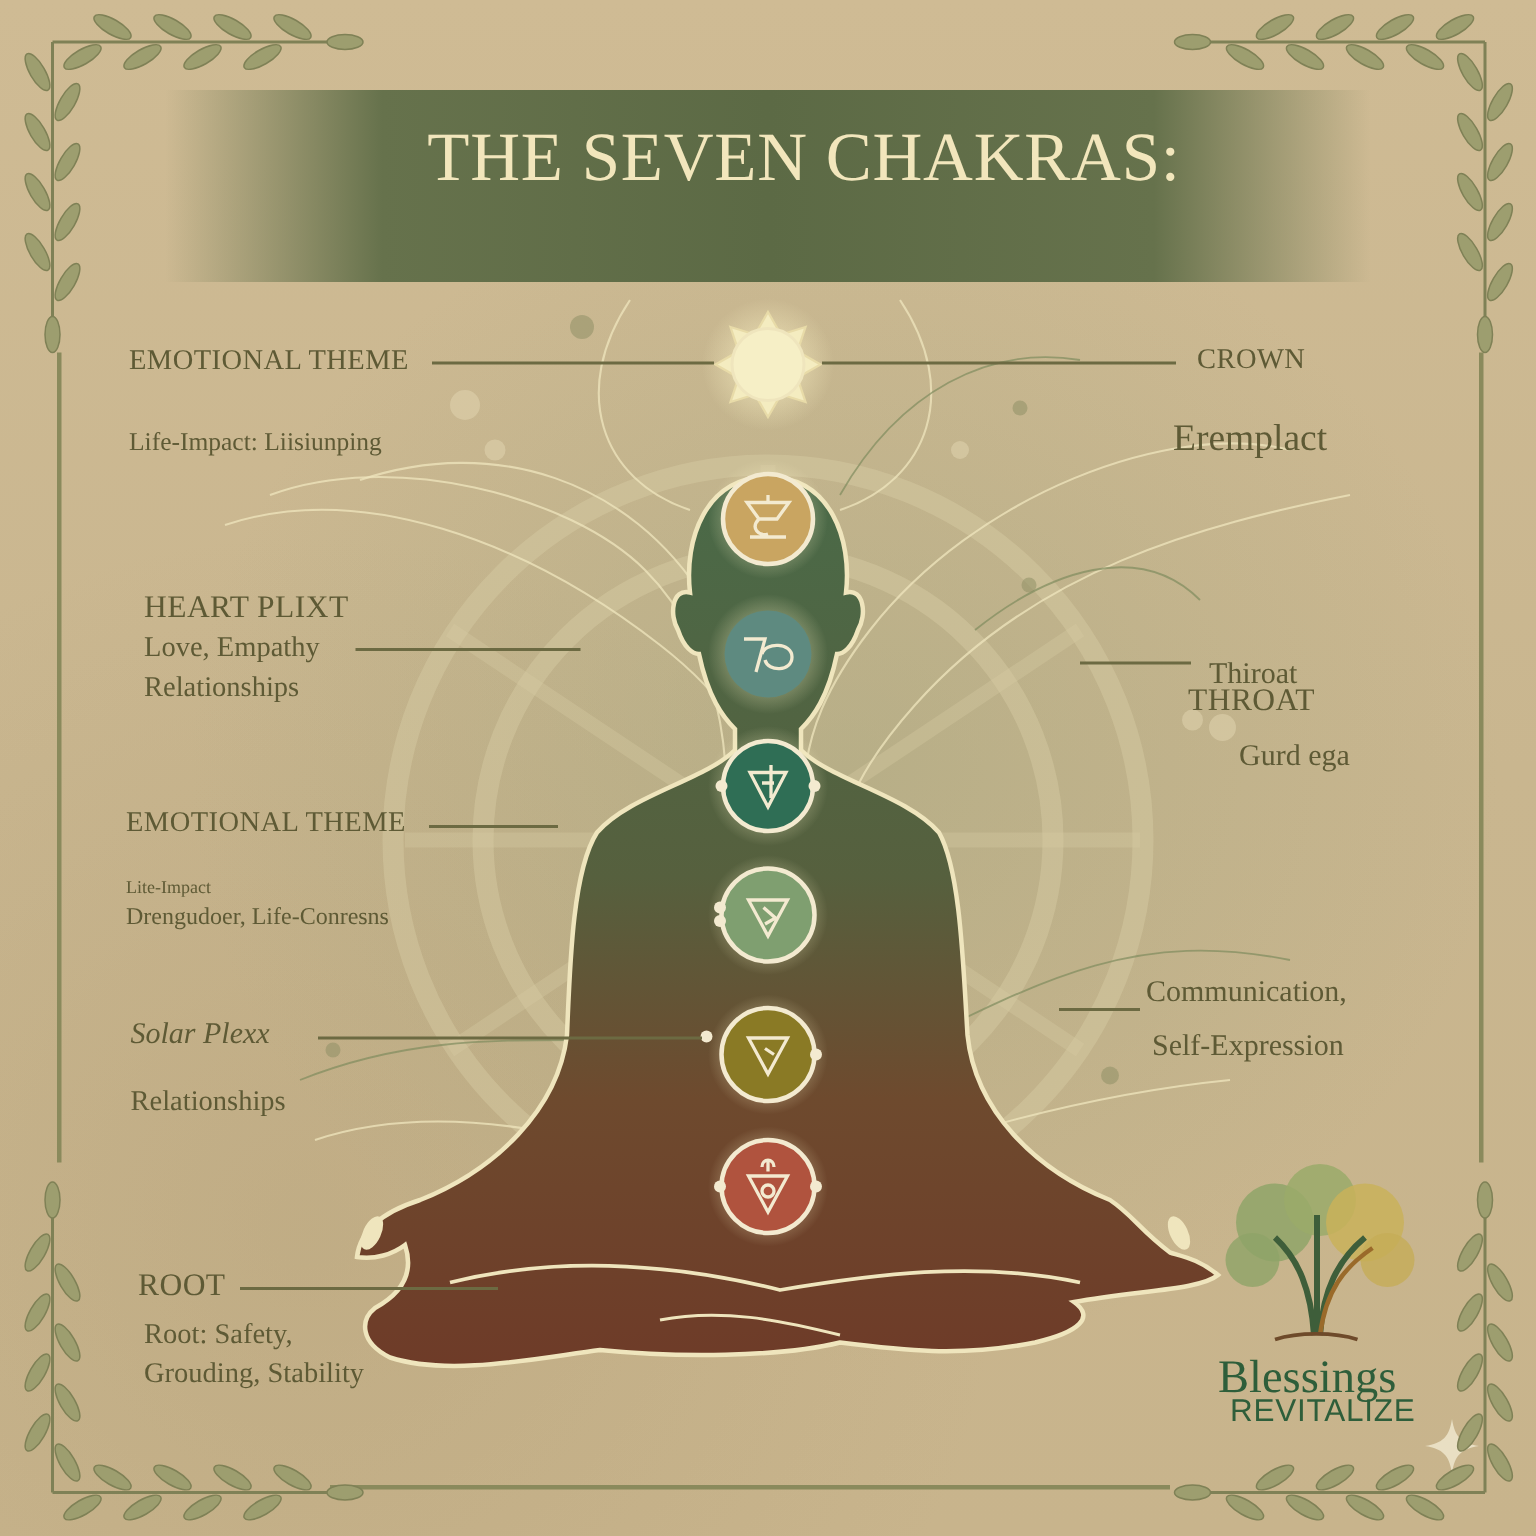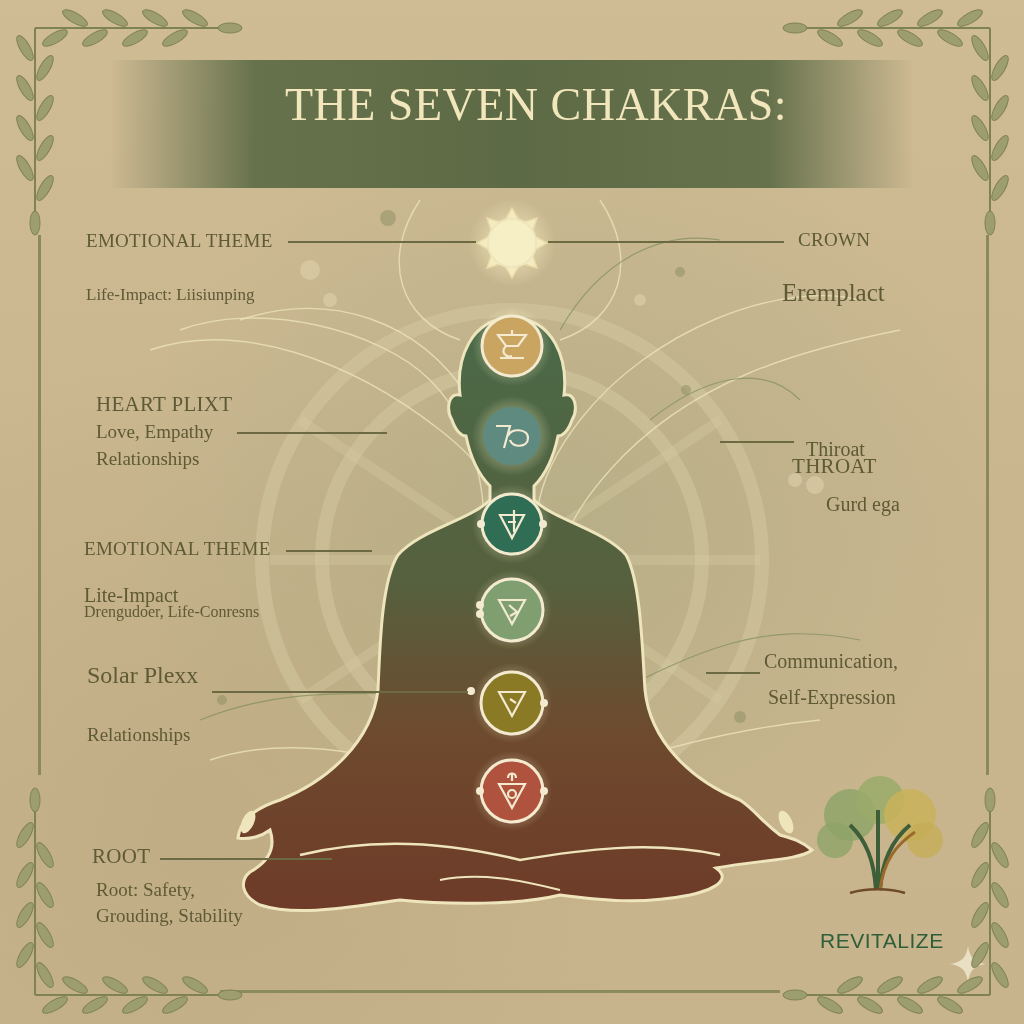--- a/index.html
+++ b/index.html
@@ -169,24 +169,24 @@
   <div class="leader" style="left:288px;top:241px;width:188px;"></div>
   <div class="lbl" style="left:86px;top:285px;font-size:17px;">Life-Impact: Liisiunping</div>
 
   <div class="lbl caps" style="left:96px;top:392px;font-size:21px;">HEART PLIXT</div>
   <div class="lbl" style="left:96px;top:421px;font-size:19px;">Love, Empathy</div>
   <div class="leader" style="left:237px;top:432px;width:150px;"></div>
   <div class="lbl" style="left:96px;top:448px;font-size:19px;">Relationships</div>
 
   <div class="lbl caps" style="left:84px;top:538px;font-size:19px;">EMOTIONAL THEME</div>
   <div class="leader" style="left:286px;top:550px;width:86px;"></div>
-  <div class="lbl" style="left:84px;top:584px;font-size:20px;">Lite-Impact</div>
+  <div class="lbl" style="left:84px;top:584px;font-size:12px;">Lite-Impact</div>
   <div class="lbl" style="left:84px;top:603px;font-size:16px;">Drengudoer, Life-Conresns</div>
 
-  <div class="lbl" style="left:87px;top:662px;font-size:24px;">Solar Plexx</div>
+  <div class="lbl" style="left:87px;top:678px;font-size:20px;font-style:italic;">Solar Plexx</div>
   <div class="leader" style="left:212px;top:691px;width:256px;"></div>
   <div class="lbl" style="left:87px;top:724px;font-size:19px;">Relationships</div>
 
   <div class="lbl caps" style="left:92px;top:844px;font-size:21px;">ROOT</div>
   <div class="leader" style="left:160px;top:858px;width:172px;"></div>
   <div class="lbl" style="left:96px;top:879px;font-size:19px;">Root: Safety,</div>
   <div class="lbl" style="left:96px;top:905px;font-size:19px;">Grouding, Stability</div>
 
   <div class="leader" style="left:548px;top:241px;width:236px;"></div>
   <div class="lbl caps" style="left:798px;top:229px;font-size:19px;">CROWN</div>
@@ -208,20 +208,21 @@
       <circle cx="910" cy="815" r="26" fill="#c9b25a" fill-opacity="0.85"></circle>
       <circle cx="835" cy="840" r="18" fill="#8fa468" fill-opacity="0.8"></circle>
       <circle cx="925" cy="840" r="18" fill="#c5ad58" fill-opacity="0.8"></circle>
       <path d="M876 890 C874 860 866 840 850 825 M880 890 C882 860 892 840 910 825 M878 890 L878 810" stroke="#3e5e3a" stroke-width="4" fill="none"></path>
       <path d="M880 890 C884 860 896 845 915 832" stroke="#9a6a2a" stroke-width="3" fill="none"></path>
       <path d="M850 893 C865 888 890 888 905 893" stroke="#6e4a2a" stroke-width="2.5" fill="none"></path>
     </g>
 
     <path d="M968 946 C970 958 974 962 986 964 C974 966 970 970 968 982 C966 970 962 966 950 964 C962 962 966 958 968 946 Z" fill="#ece3c9" fill-opacity="0.9"></path>
   </svg>
+  <div class="logo-name">Blessings</div>
   <div class="logo-sub">REVITALIZE</div>
 
   <svg width="1024" height="1024">
     <defs>
       <g id="leafBranch">
         <path d="M0 0 L0 200" stroke="#7f8156" stroke-width="2" fill="none"></path>
         <g fill="#9d9e6f" stroke="#7f8156" stroke-width="1">
           <ellipse cx="-10" cy="20" rx="5" ry="14" transform="rotate(-30 -10 20)"></ellipse>
           <ellipse cx="10" cy="40" rx="5" ry="14" transform="rotate(30 10 40)"></ellipse>
           <ellipse cx="-10" cy="60" rx="5" ry="14" transform="rotate(-30 -10 60)"></ellipse>

